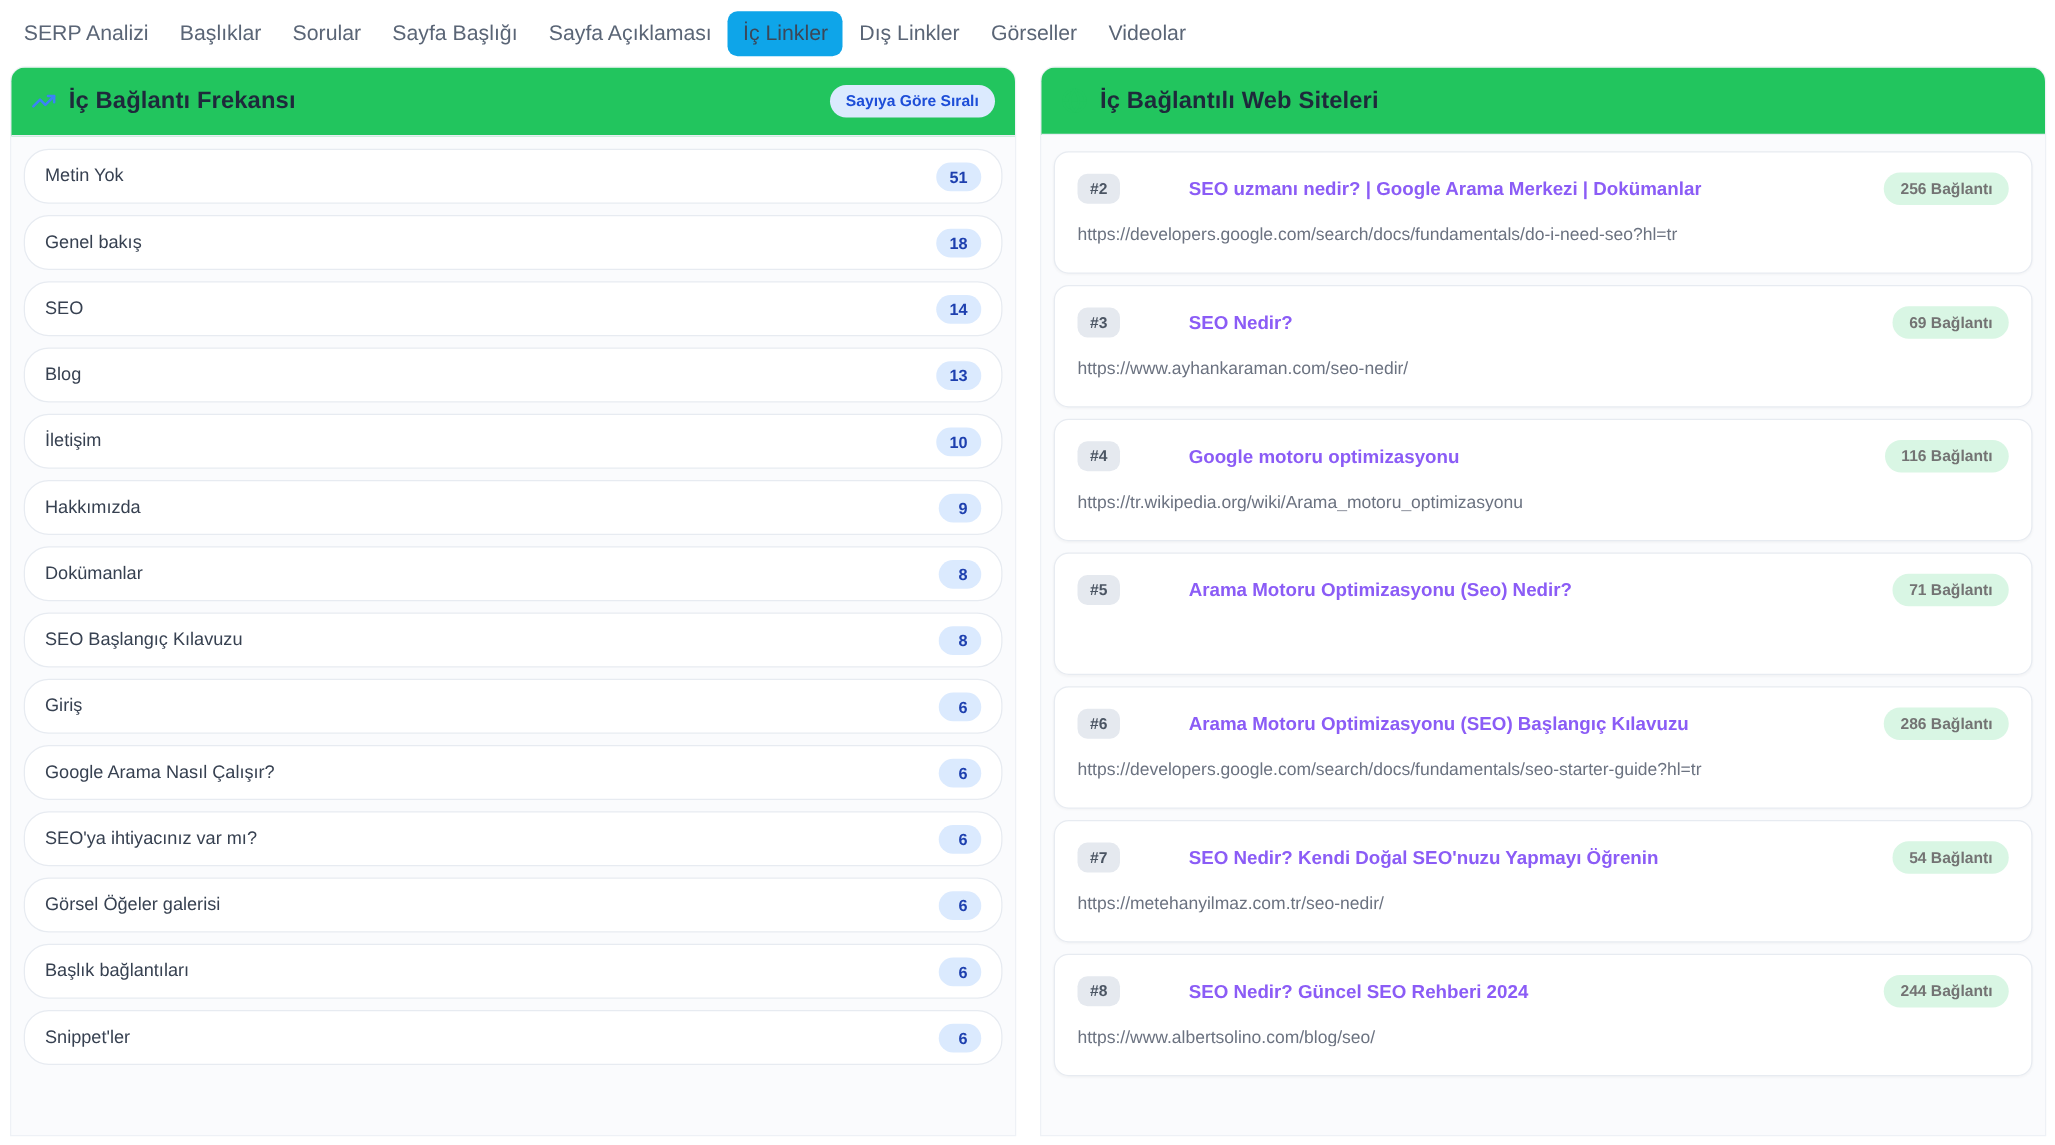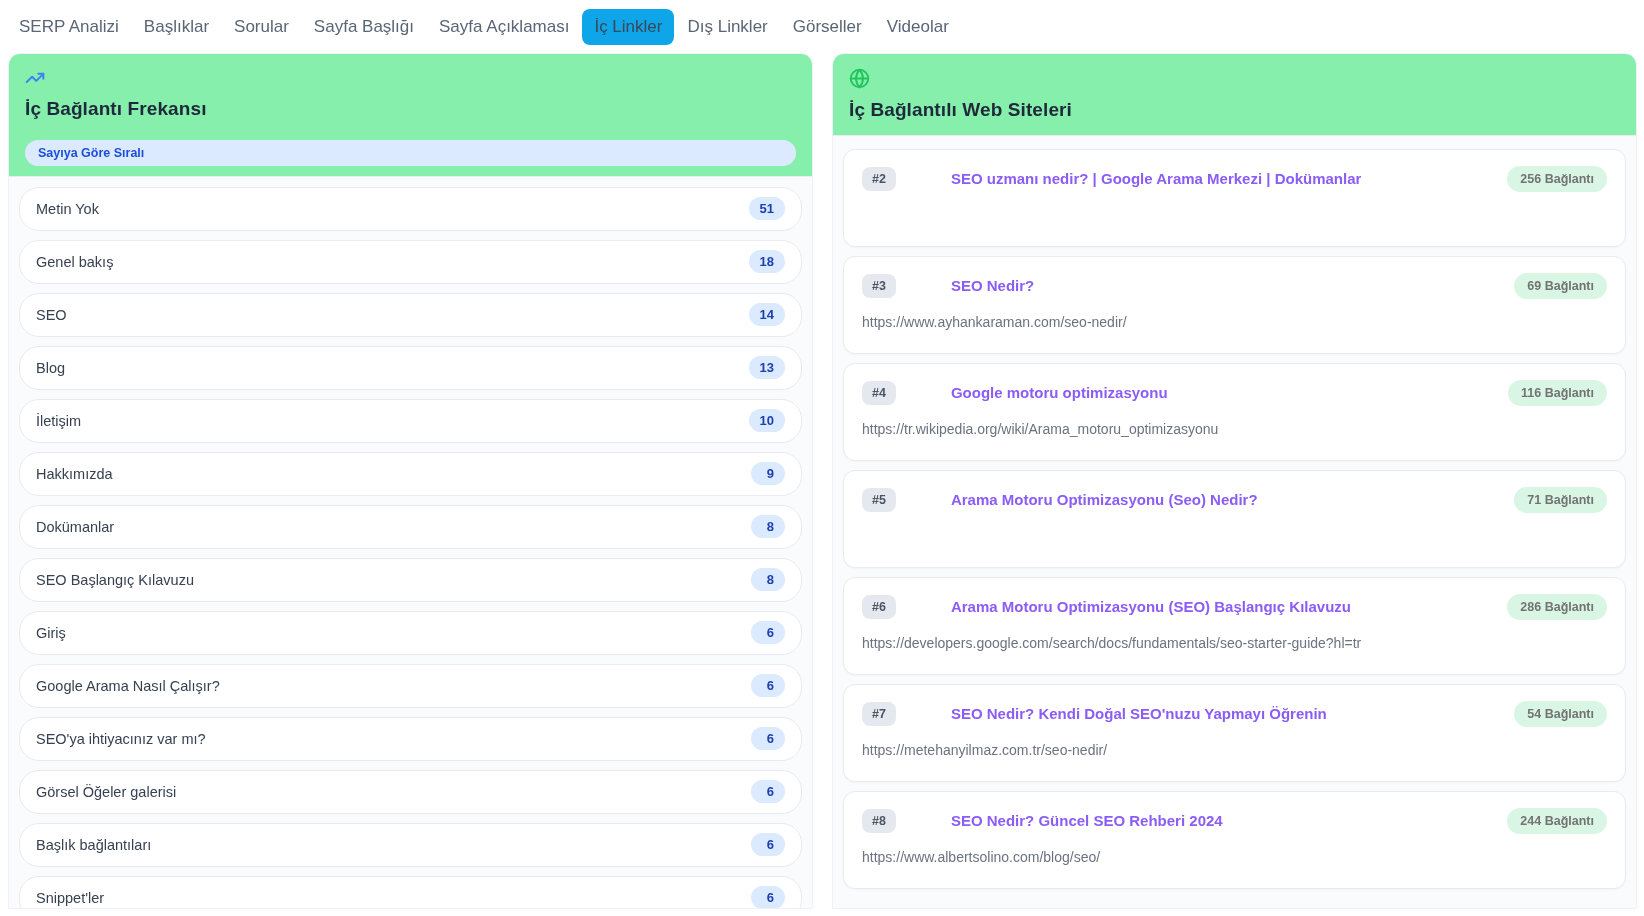--- a/index.html
+++ b/index.html
@@ -51,26 +51,26 @@
     flex: 1 1 0;
     background: #fafbfd;
     border: 1px solid #eef1f6;
     border-radius: 12px 12px 0 0;
     overflow: hidden;
     display: flex;
     flex-direction: column;
   }
   .panel-header {
     display: flex;
+    align-items: center;
     gap: 10px;
     padding: 14px 16px;
-    background: #86efac;
+    background: #22c55e;
     border-bottom: 1px solid #e8edf3;
     min-height: 54px;
-    flex-direction: column;
   }
   .panel-title {
     font-size: 19px;
     font-weight: 700;
     color: #1e293b;
     letter-spacing: 0.1px;
   }
   .header-icon { display: inline-flex; align-items: center; }
   .spacer { flex: 1; }
 
@@ -301,20 +301,21 @@
         <h2 class="panel-title">İç Bağlantılı Web Siteleri</h2>
       </header>
       <div class="site-list">
 
           <article class="site-card">
             <div class="site-top">
               <span class="rank-badge">#2</span>
               <span class="site-title">SEO uzmanı nedir? | Google Arama Merkezi | Dokümanlar</span>
               <span class="links-badge">256 Bağlantı</span>
             </div>
+            <a class="site-url">https://developers.google.com/search/docs/fundamentals/do-i-need-seo?hl=tr</a>
           </article>
 
           <article class="site-card">
             <div class="site-top">
               <span class="rank-badge">#3</span>
               <span class="site-title">SEO Nedir?</span>
               <span class="links-badge">69 Bağlantı</span>
             </div>
             <a class="site-url">https://www.ayhankaraman.com/seo-nedir/</a>
           </article>

